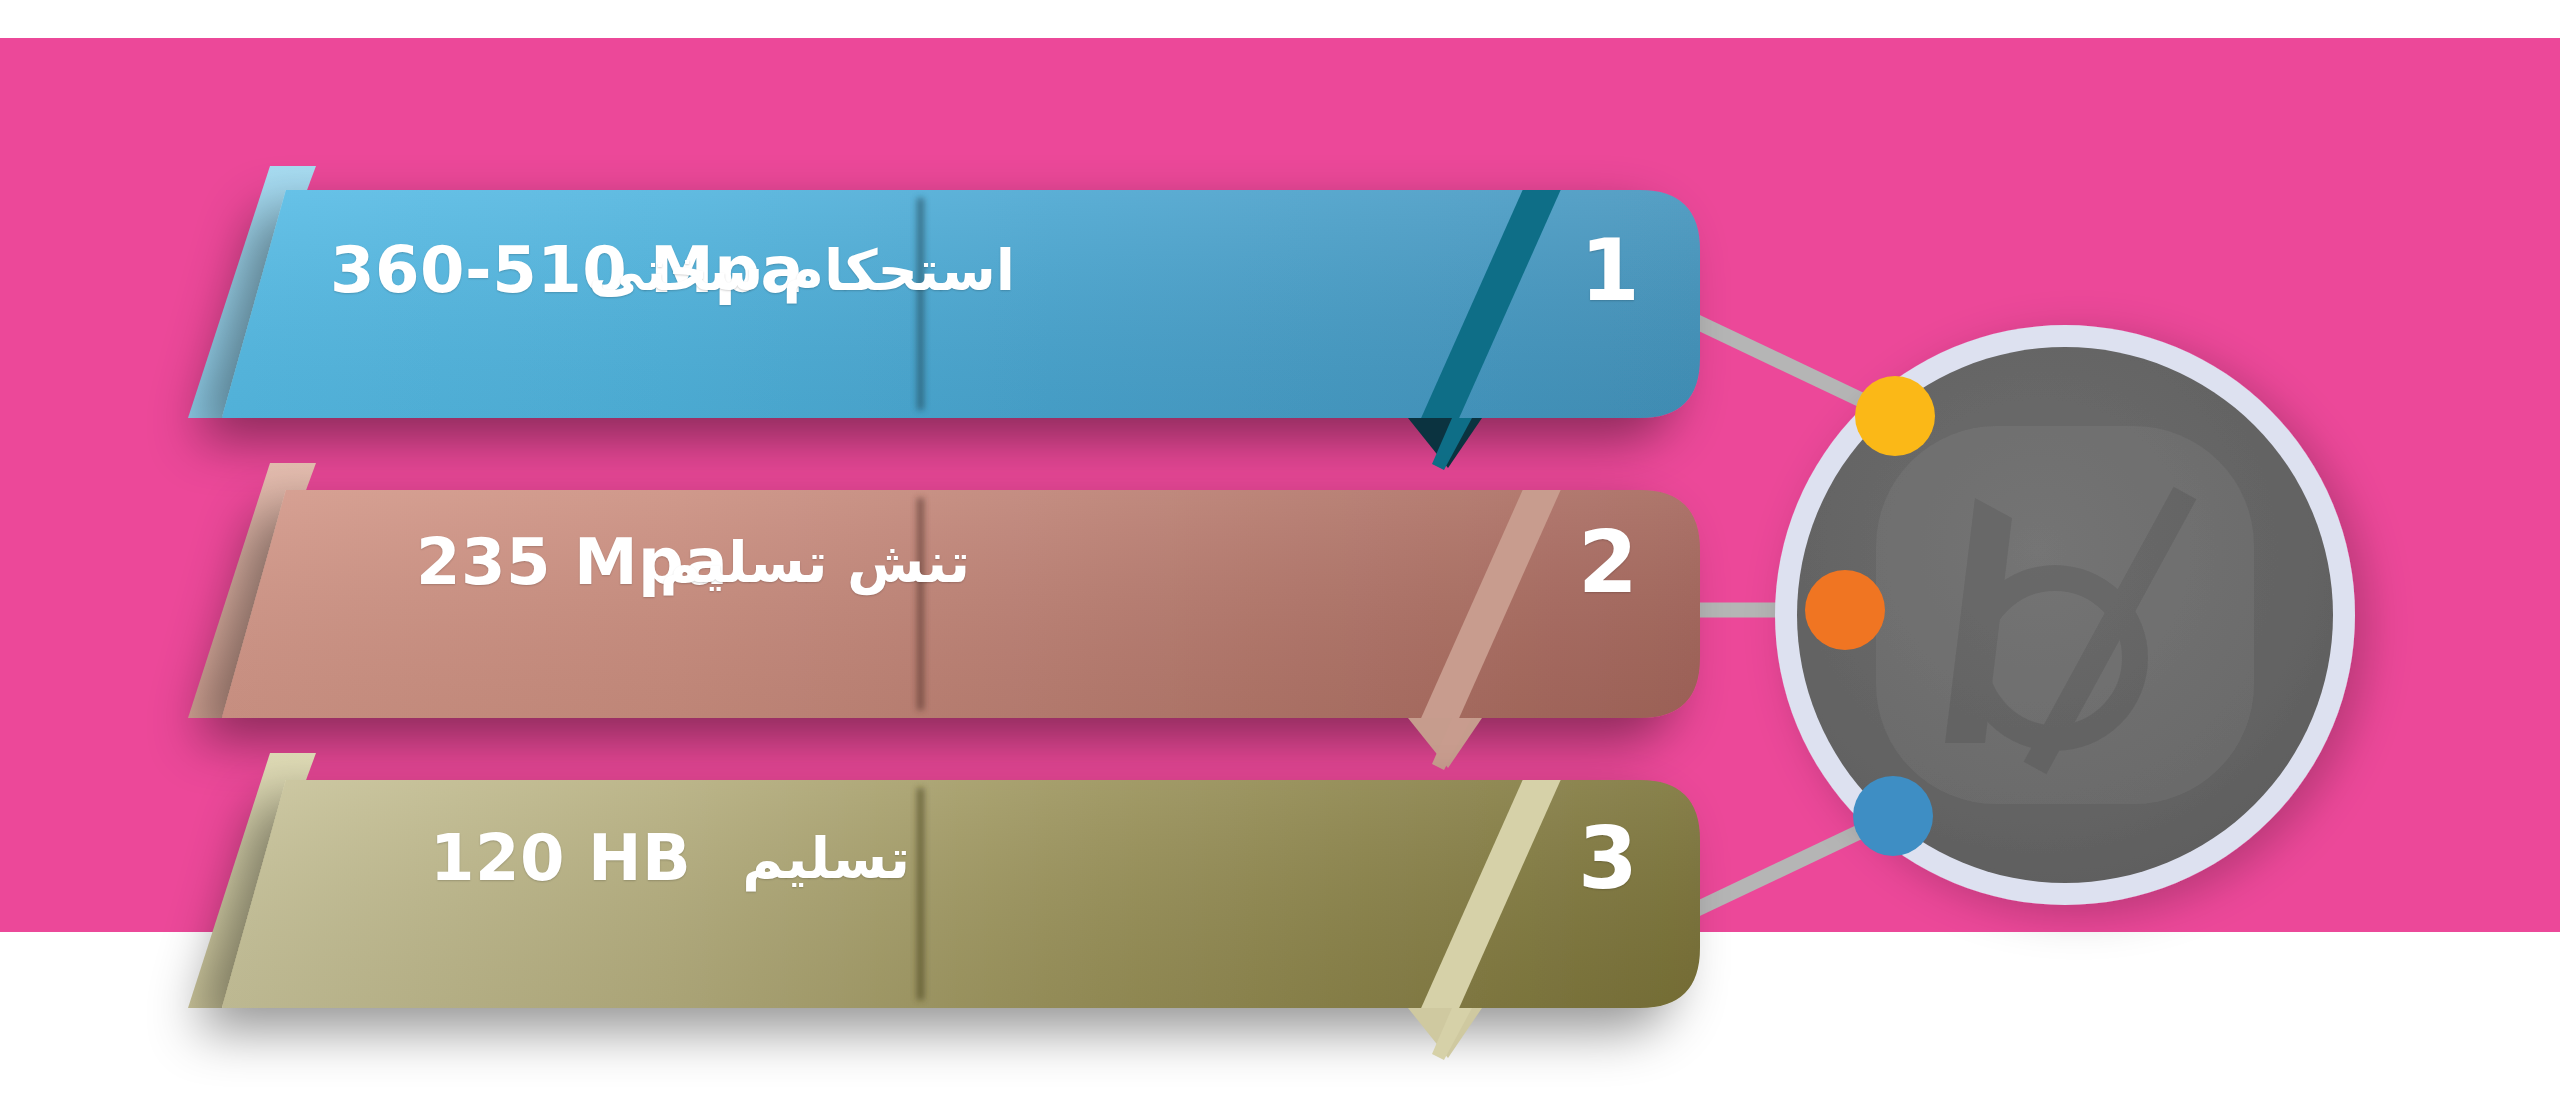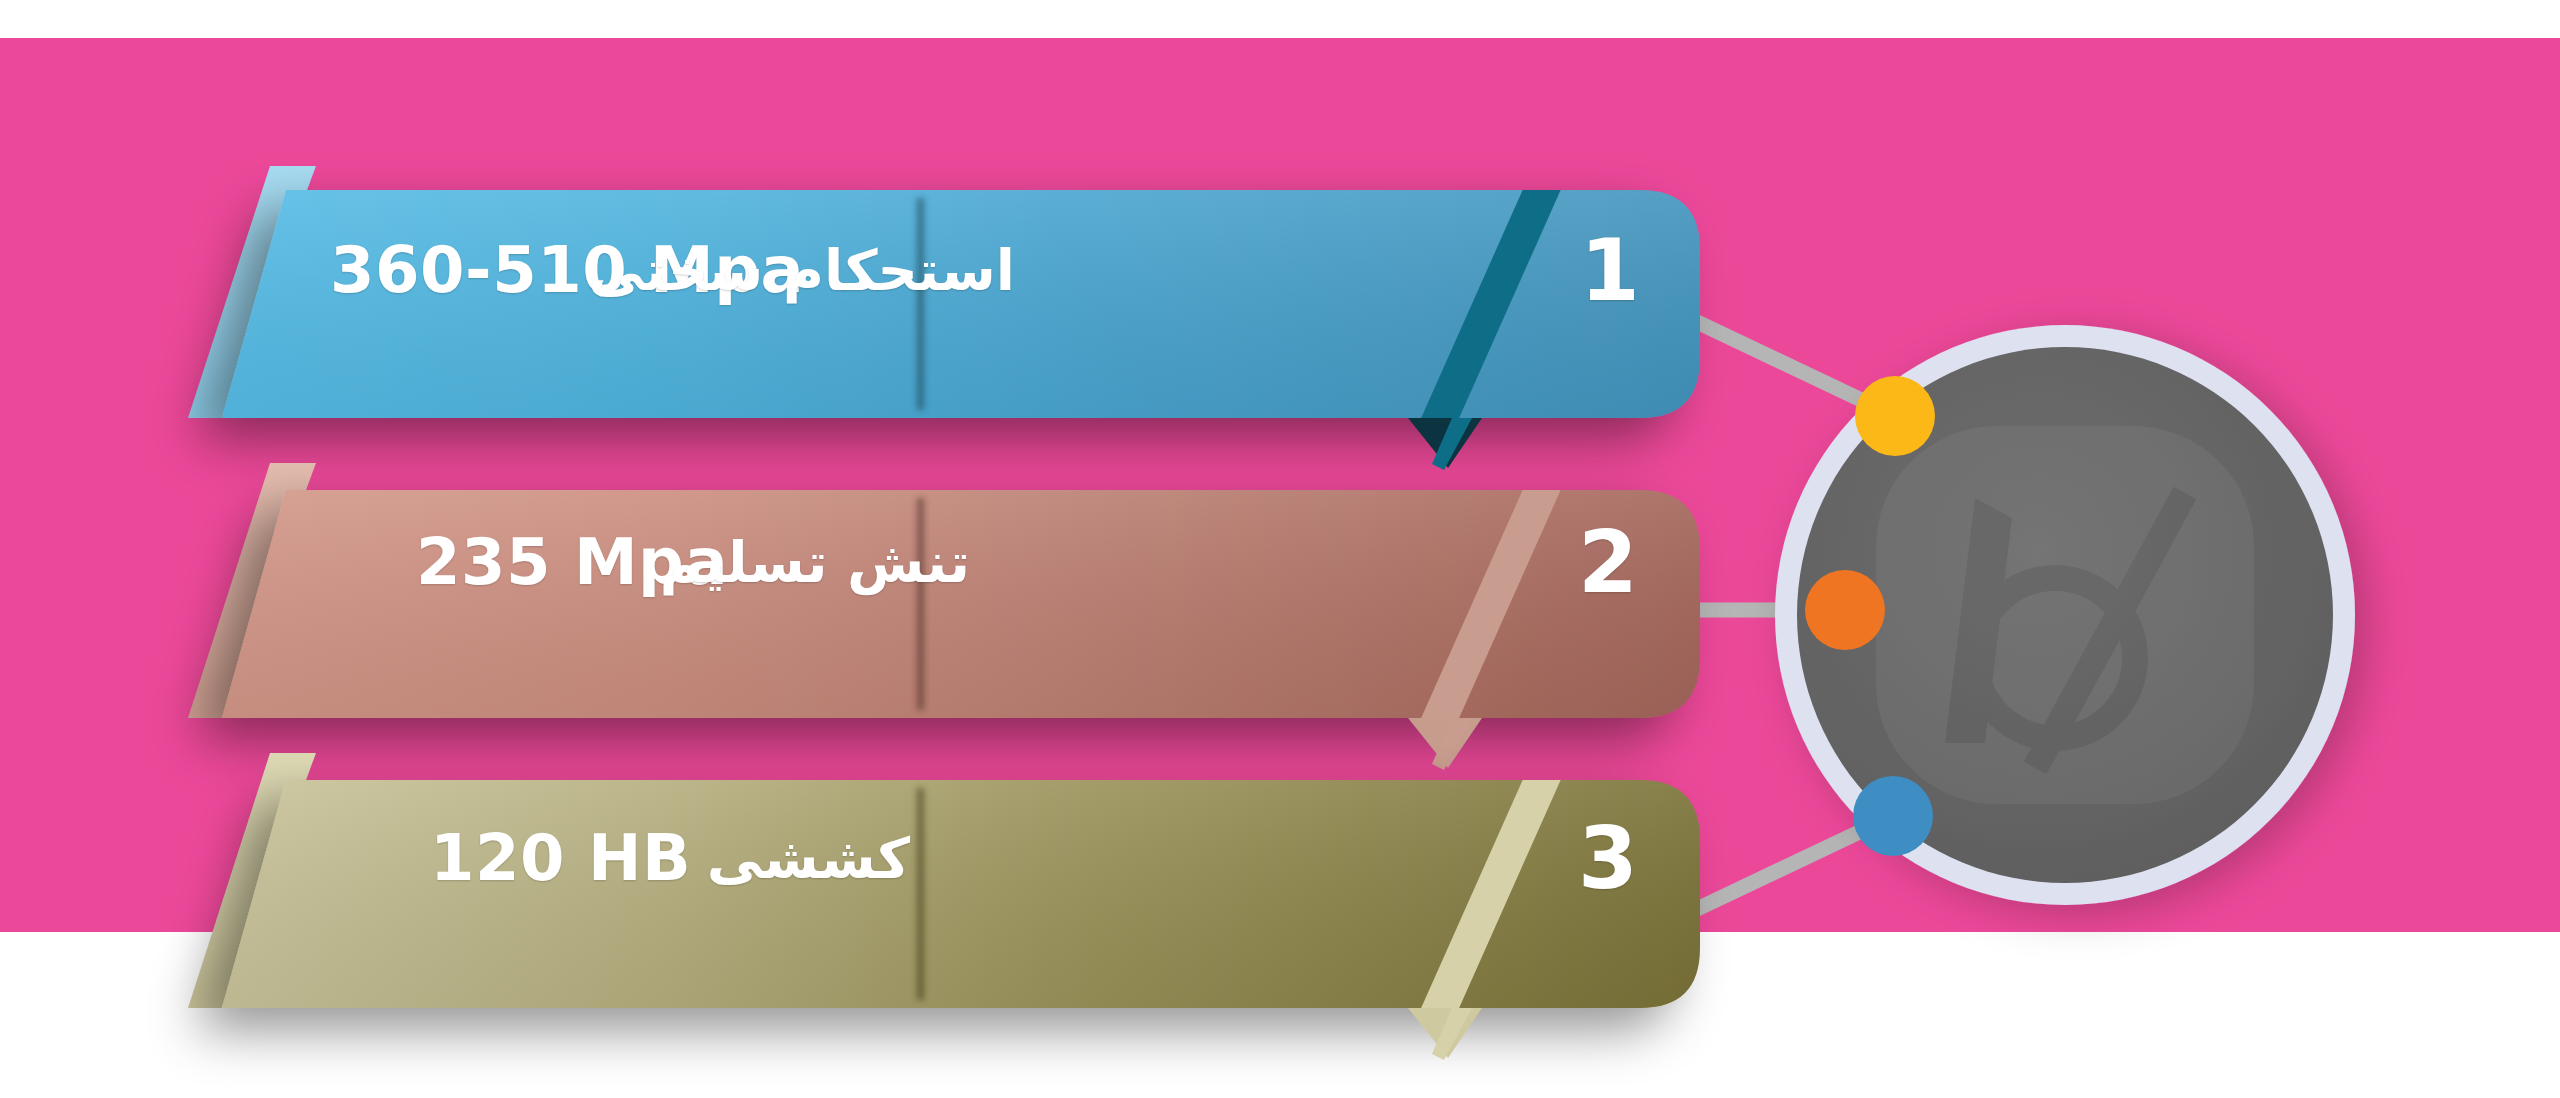--- a/index.html
+++ b/index.html
@@ -183,17 +183,17 @@
 
   <div class="lbl val" style="left:330px;  top:232px; transform:translateY(-50%);">360-510 Mpa</div>
   <div class="lbl name" style="right:1545px; top:232px; transform:translateY(-50%);">استحکام سختی</div>
   <div class="lbl num" style="left:1580px; top:232px; transform:translateY(-50%);">1</div>
 
   <div class="lbl val" style="left:416px;  top:524px; transform:translateY(-50%);text-align:right;">235 Mpa</div>
   <div class="lbl name" style="right:1590px; top:524px; transform:translateY(-50%);">تنش تسلیم</div>
   <div class="lbl num" style="left:1578px; top:524px; transform:translateY(-50%);">2</div>
 
   <div class="lbl val" style="left:430px;  top:820px; transform:translateY(-50%);text-align:center;">120 HB</div>
-  <div class="lbl name" style="right:1650px; top:820px; transform:translateY(-50%);">کششی</div>
+  <div class="lbl name" style="right:1650px; top:820px; transform:translateY(-50%);">تسلیم</div>
   <div class="lbl num" style="left:1578px; top:820px; transform:translateY(-50%);">3</div>
 
 
 </div>
 
 </body></html>

